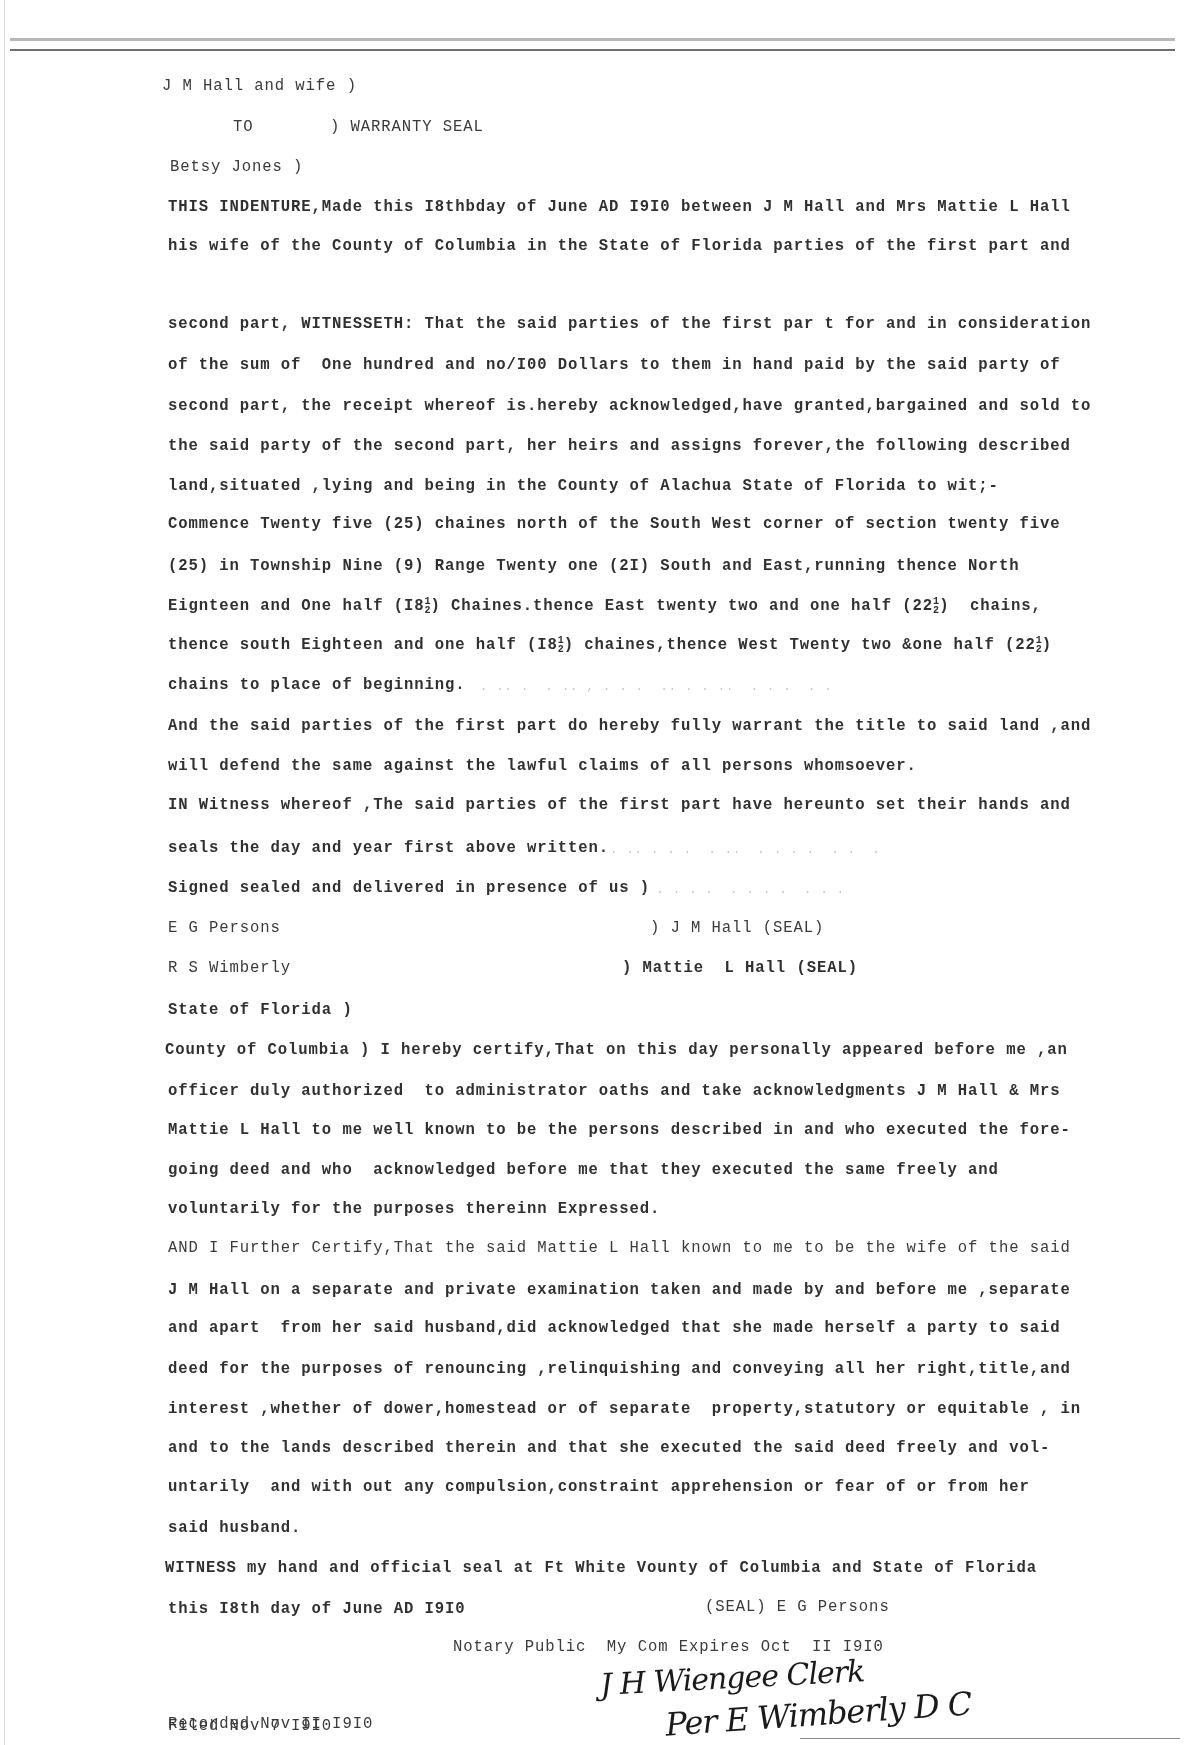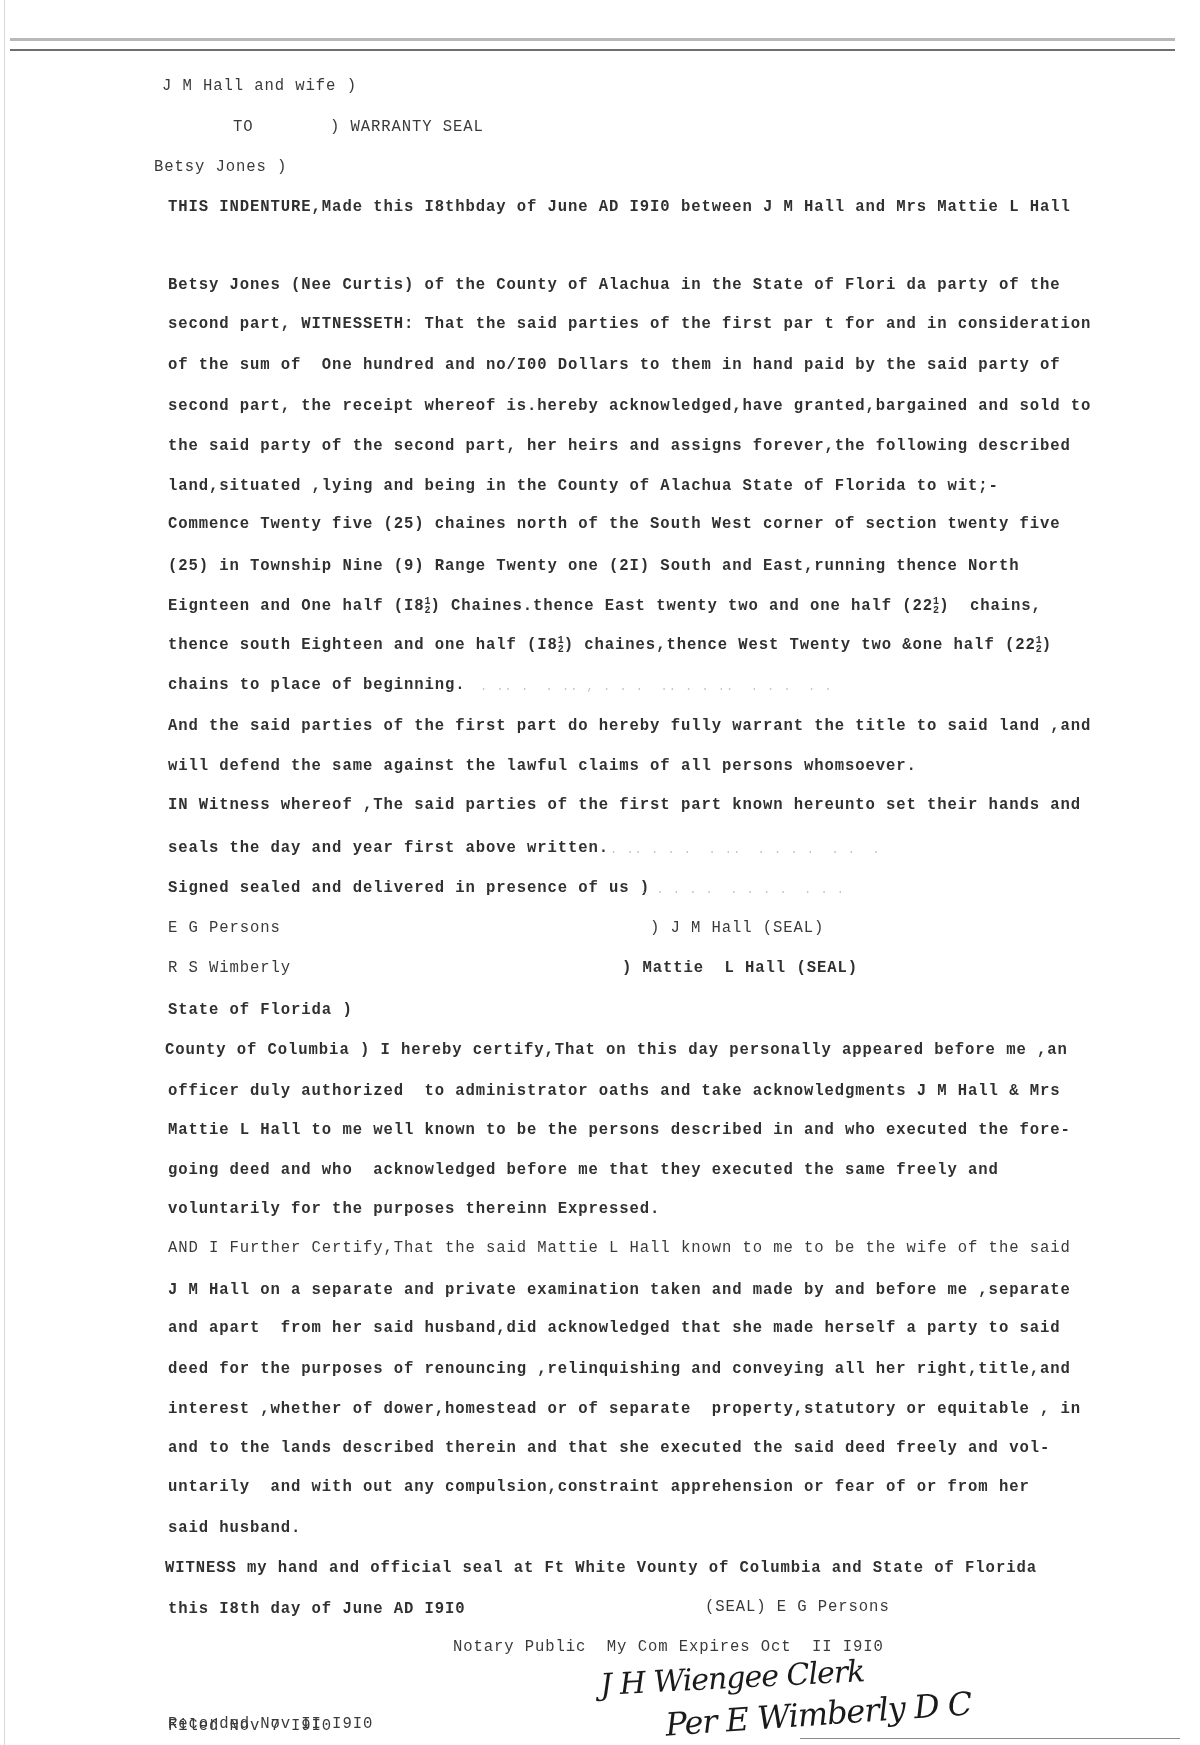--- a/index.html
+++ b/index.html
@@ -48,41 +48,41 @@
 <body>
 
 <div class="page">
   <div class="left-edge"></div>
   <div class="rule light" style="top:38px;"></div>
   <div class="rule" style="top:49px;"></div>
 
   <div class="line light" style="top:76px; left:162px;">J M Hall and wife )</div>
   <div class="line light" style="top:117px; left:233px;">TO</div>
   <div class="line light" style="top:117px; left:330px;">) WARRANTY SEAL</div>
-  <div class="line light" style="top:157px; left:154px;">Betsy Jones )</div>
+  <div class="line light" style="top:157px; left:170px;">Betsy Jones )</div>
 
   <div class="line" style="top:197px;">THIS INDENTURE,Made this I8thbday of June AD I9I0 between J M Hall and Mrs Mattie L Hall</div>
-  <div class="line" style="top:275px;">Betsy Jones (Nee Curtis) of the County of Alachua in the State of Flori da party of the</div>
+  <div class="line" style="top:236px;">his wife of the County of Columbia in the State of Florida parties of the first part and</div>
   <div class="line" style="top:314px;">second part, WITNESSETH: That the said parties of the first par t for and in consideration</div>
   <div class="line" style="top:355px;">of the sum of  One hundred and no/I00 Dollars to them in hand paid by the said party of</div>
   <div class="line" style="top:396px;">second part, the receipt whereof is.hereby acknowledged,have granted,bargained and sold to</div>
   <div class="line" style="top:436px;">the said party of the second part, her heirs and assigns forever,the following described</div>
   <div class="line" style="top:476px;">land,situated ,lying and being in the County of Alachua State of Florida to wit;-</div>
   <div class="line" style="top:514px;">Commence Twenty five (25) chaines north of the South West corner of section twenty five</div>
   <div class="line" style="top:556px;">(25) in Township Nine (9) Range Twenty one (2I) South and East,running thence North</div>
 
   <div class="line" style="top:596px;"><span>Eignteen and One half (I8</span><span class="frac"><span>1</span><span>2</span></span><span>) Chaines.thence East twenty two and one half (22</span><span class="frac"><span>1</span><span>2</span></span><span>)  chains,</span></div>
 
   <div class="line" style="top:635px;"><span>thence south Eighteen and one half (I8</span><span class="frac"><span>1</span><span>2</span></span><span>) chaines,thence West Twenty two &amp;one half (22</span><span class="frac"><span>1</span><span>2</span></span><span>)</span></div>
 
   <div class="line" style="top:675px;">chains to place of beginning.</div>
   <div class="ghost" style="top:680px; left:480px;">. .. .  . .. , . . .  .. . . ..  . . .  . .</div>
   <div class="line" style="top:716px;">And the said parties of the first part do hereby fully warrant the title to said land ,and</div>
   <div class="line" style="top:756px;">will defend the same against the lawful claims of all persons whomsoever.</div>
-  <div class="line" style="top:795px;">IN Witness whereof ,The said parties of the first part known hereunto set their hands and</div>
+  <div class="line" style="top:795px;">IN Witness whereof ,The said parties of the first part have hereunto set their hands and</div>
   <div class="line" style="top:838px;">seals the day and year first above written.</div>
   <div class="ghost" style="top:843px; left:610px;">. .. . . .  . ..  . . . .  . .  .</div>
   <div class="line" style="top:878px;">Signed sealed and delivered in presence of us )</div>
   <div class="ghost" style="top:883px; left:640px;">. . . . .  . . . .  . . .</div>
 
   <div class="line light" style="top:918px;">E G Persons</div>
   <div class="line light" style="top:918px; left:650px;">) J M Hall (SEAL)</div>
   <div class="line light" style="top:958px;">R S Wimberly</div>
   <div class="line" style="top:958px; left:622px;">) Mattie  L Hall (SEAL)</div>
 

